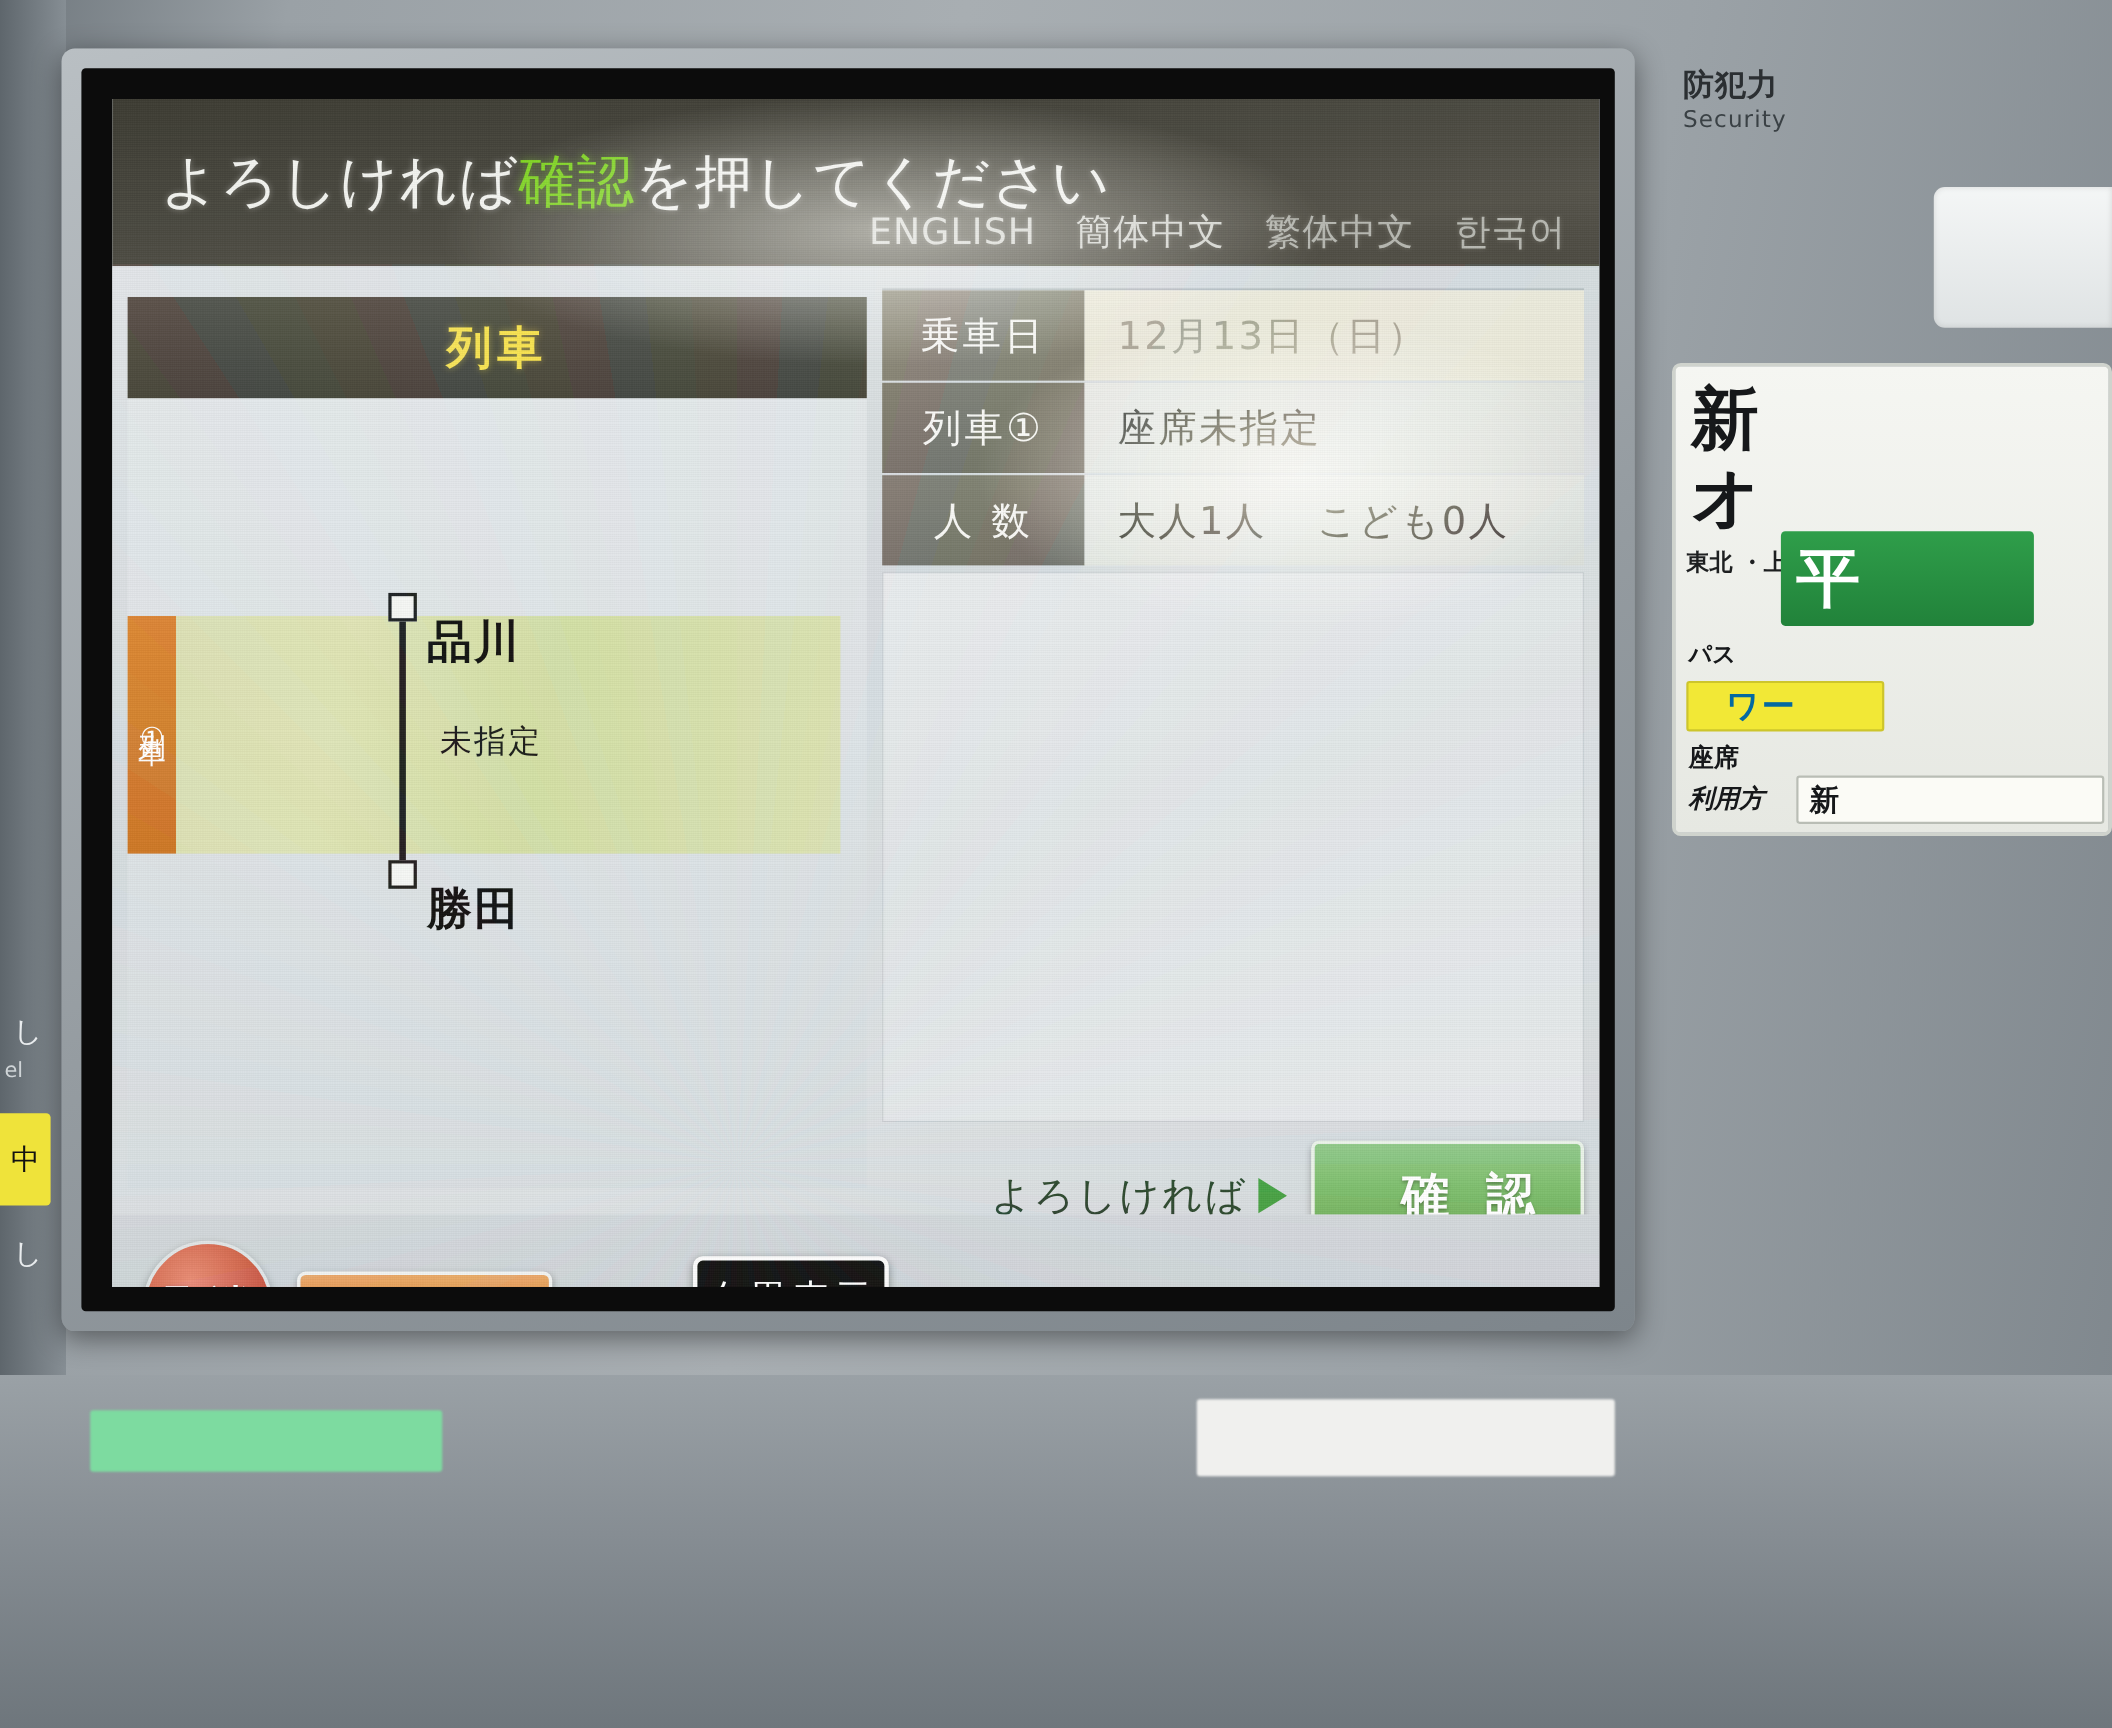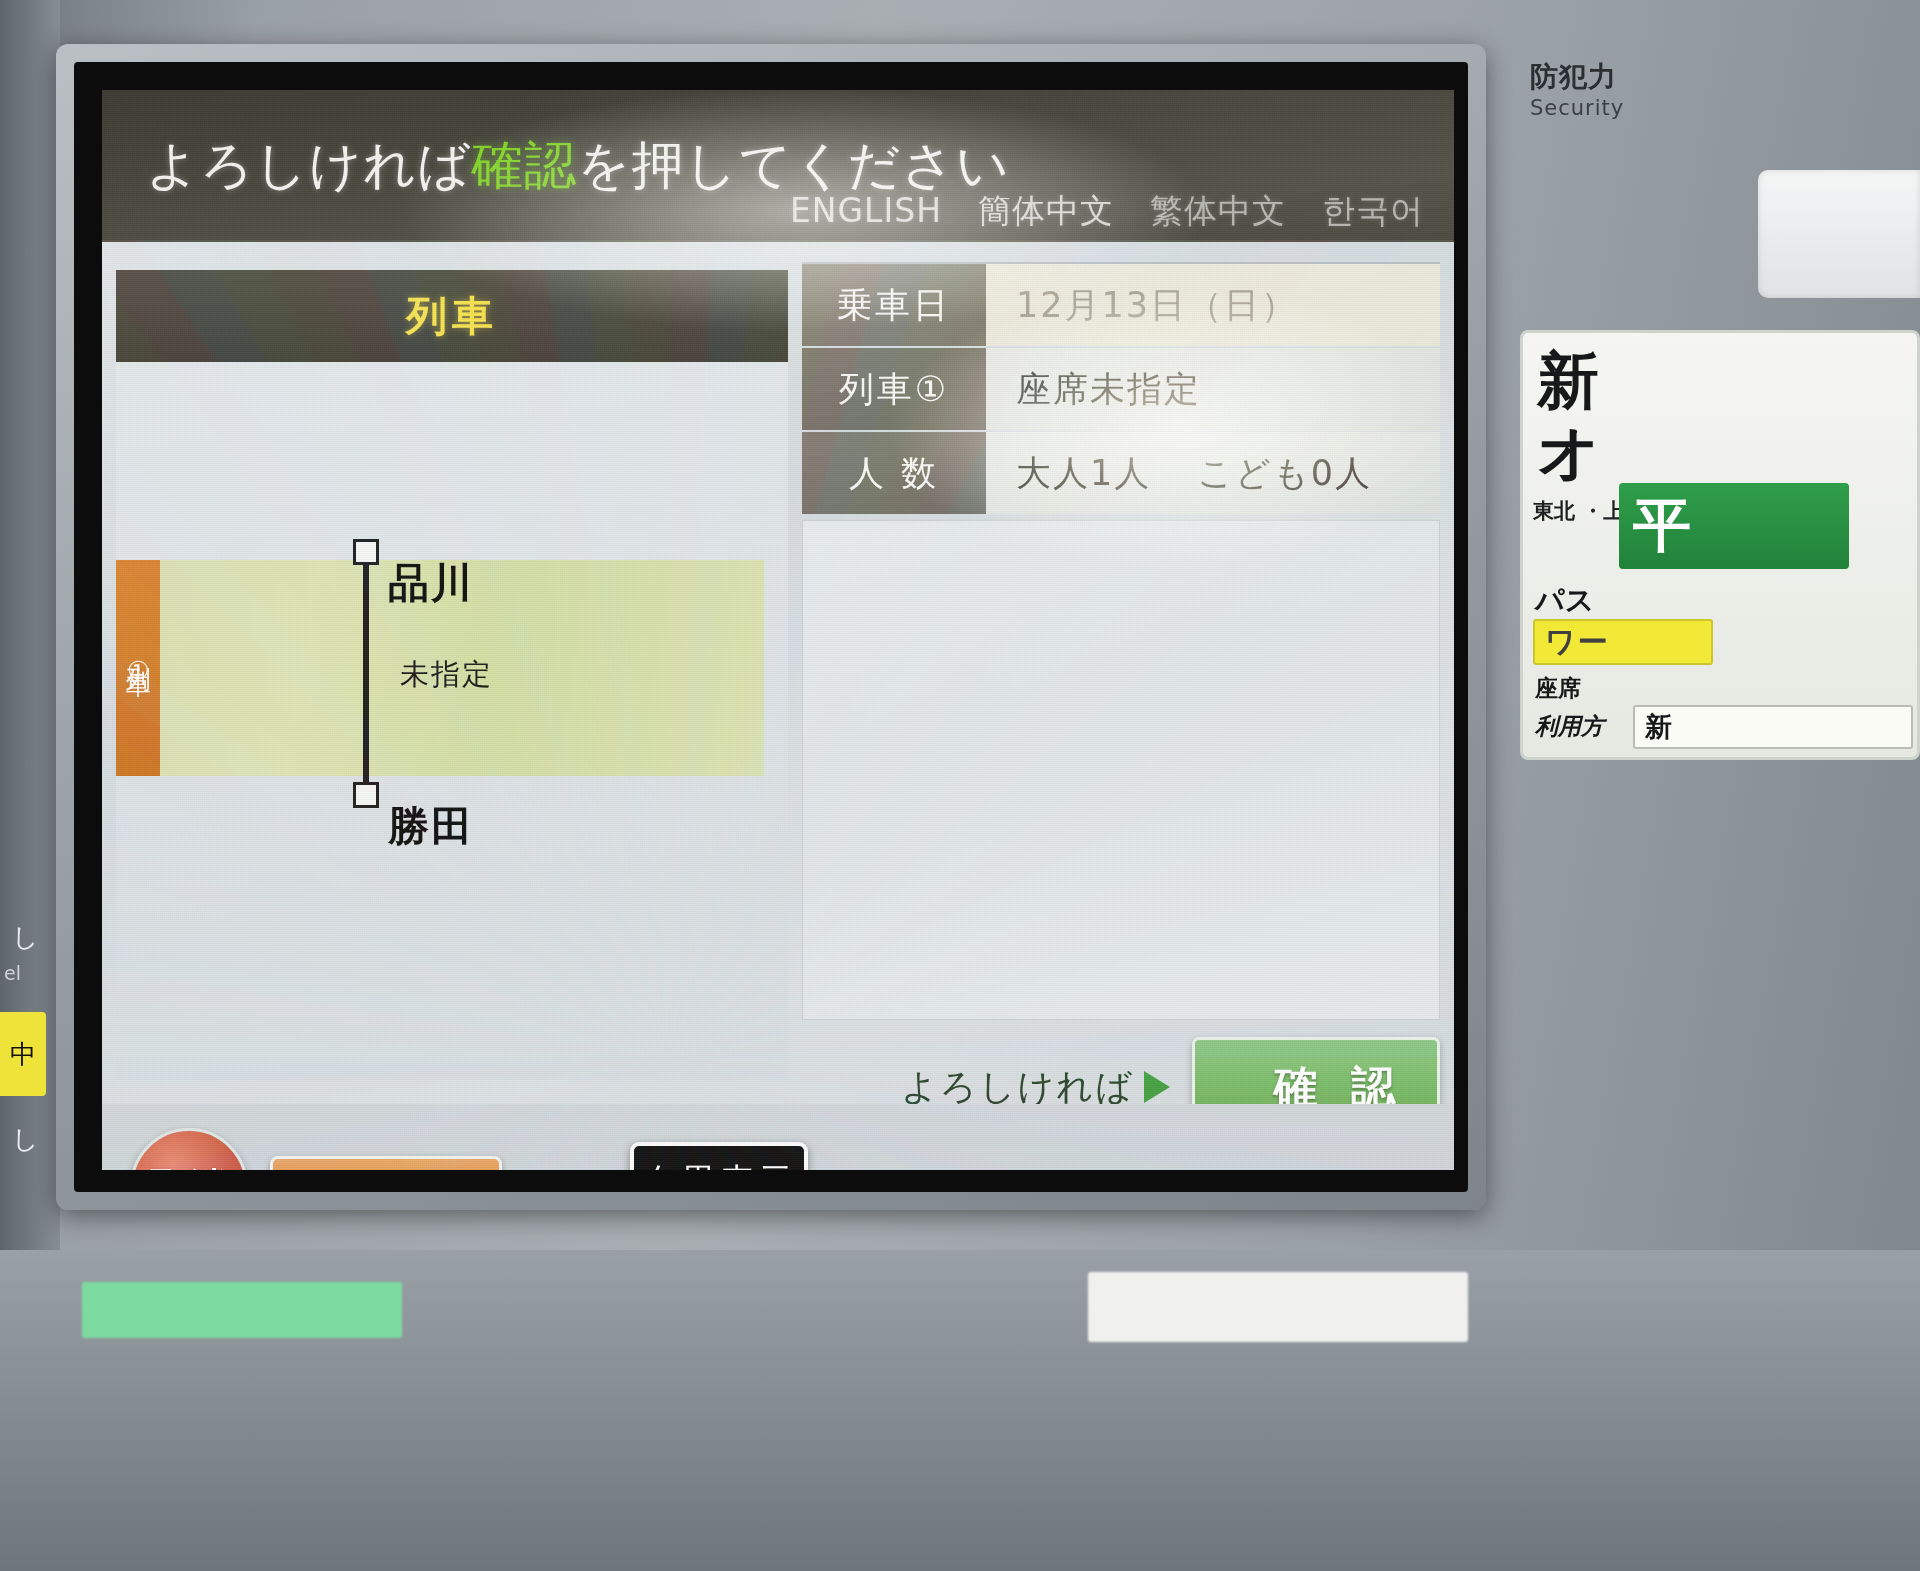--- a/index.html
+++ b/index.html
@@ -312,29 +312,29 @@
     position: absolute; left: 96px; top: 150px; width: 230px; height: 86px;
     background: linear-gradient(180deg,#2f9e4a,#21823a);
     border-radius: 4px;
     display: flex; align-items: center; padding-left: 14px;
   }
   #side-green-label {
     font-size: 58px; font-weight: bold; color: #fff; letter-spacing: 2px;
   }
   #side-row-pass {
     position: absolute; left: 12px; top: 248px;
-    font-size: 29px; font-weight: bold; color: #16181a;
+    font-size: 21px; font-weight: bold; color: #16181a;
   }
   #side-yellow-box {
     position: absolute; left: 10px; top: 286px; width: 180px; height: 46px;
     background: #f2e836; border: 2px solid #cdc52c; border-radius: 3px;
     display: flex; align-items: center; padding-left: 10px;
   }
   #side-yellow-label {
-    font-size: 30px; font-weight: bold; color: #404040; letter-spacing: 2px;
+    font-size: 30px; font-weight: bold; color: #0369a1; letter-spacing: 2px; margin-left: 24px;
   }
   #side-row-seat {
     position: absolute; left: 12px; top: 340px;
     font-size: 23px; color: #16181a; font-weight: bold;
   }
   #side-row-use {
     position: absolute; left: 12px; top: 378px;
     font-size: 23px; color: #16181a; font-weight: bold; font-style: italic;
   }
   #side-white-box {

